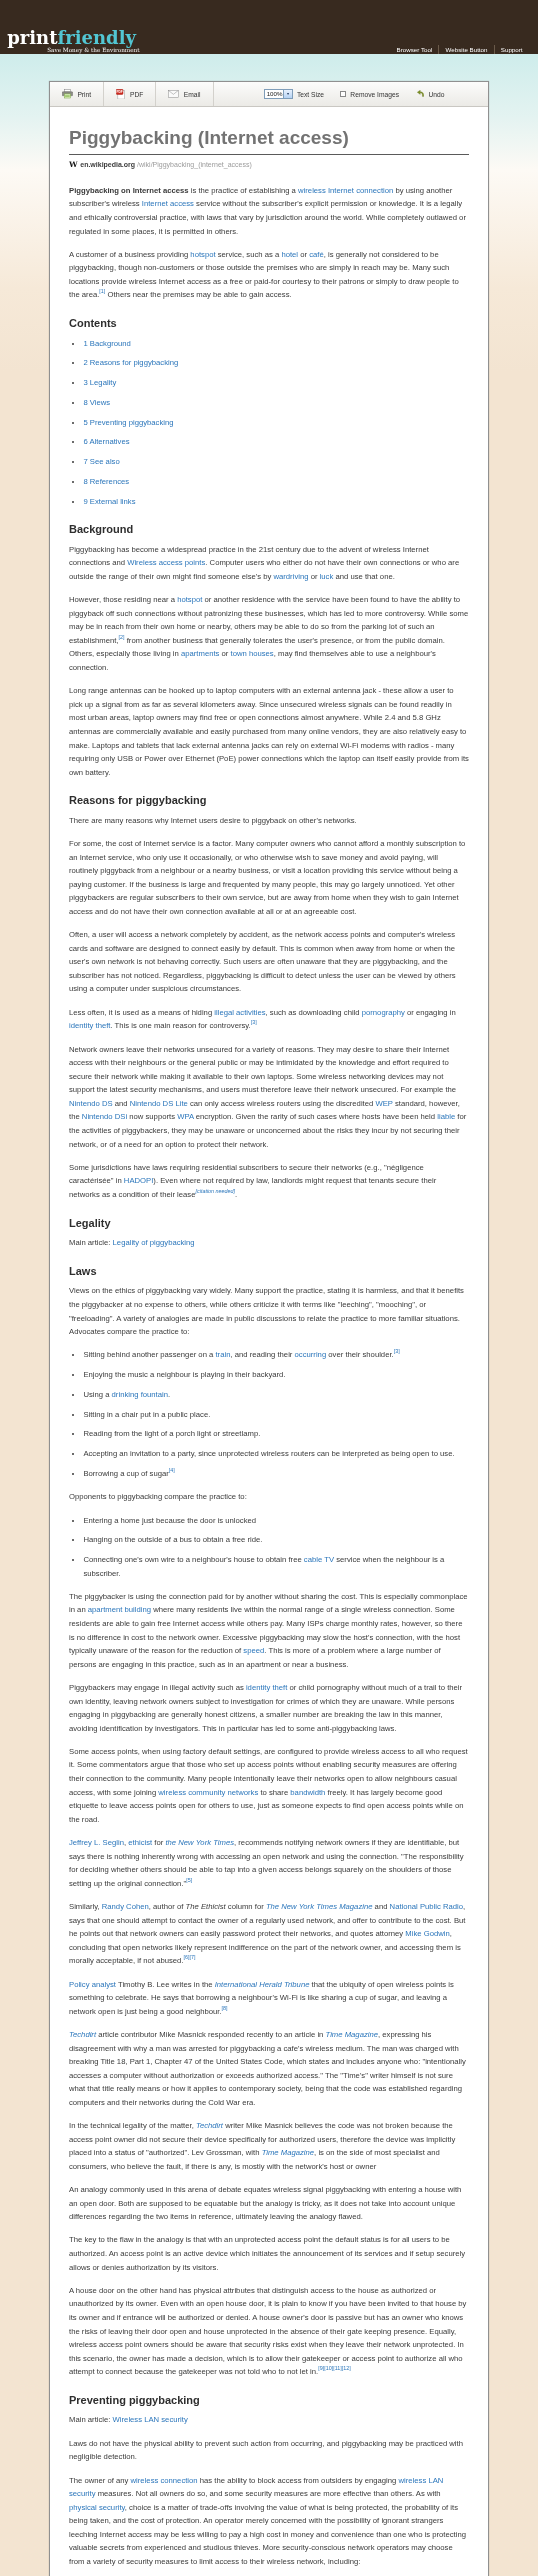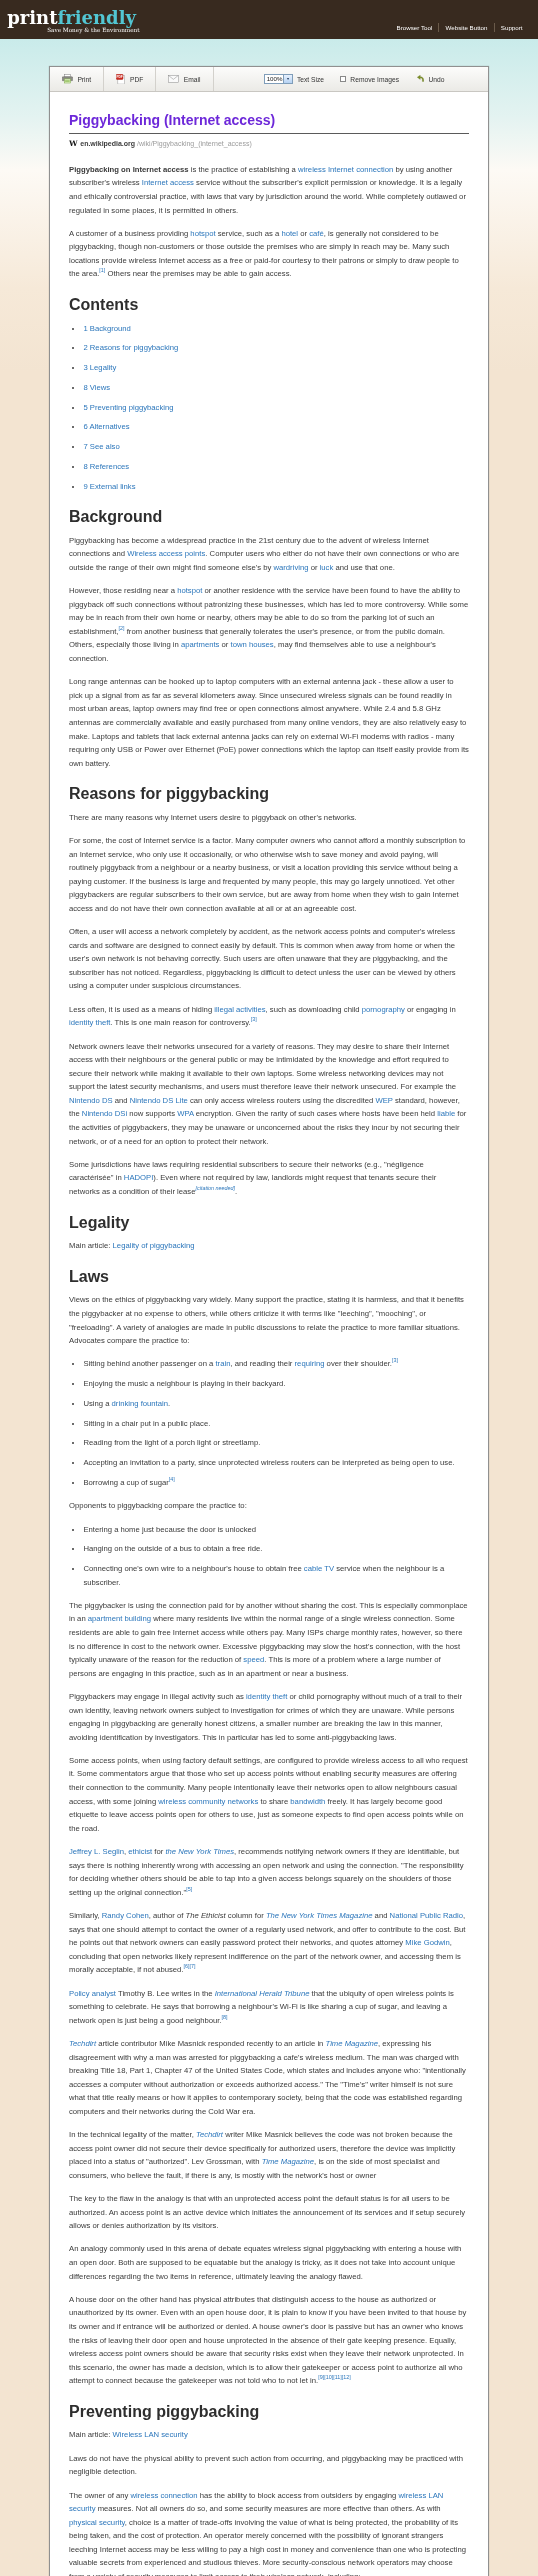--- a/index.html
+++ b/index.html
@@ -4,22 +4,22 @@
 <style>
   * { box-sizing: border-box; margin: 0; padding: 0; }
   html, body { width: 538px; }
   body {
     font-family: "Liberation Sans", sans-serif;
     background: linear-gradient(180deg, #c9ebea 39px, #e4f3f1 118px, #fdfaf5 170px, #f6e9d8 289px, #f3e4d1 371px, #f3e4d1 100%);
     min-height: 2611px;
     color: #3a3a3a;
   }
   .site-header {
-    height: 39px; background: #382a1f; display: flex;
-    justify-content: space-between; align-items: center; padding: 3.6px 9.3px 0 7.2px;
+    height: 54px; background: #382a1f; display: flex;
+    justify-content: space-between; align-items: flex-end; padding: 3.6px 9.3px 0 7.2px;
   }
   .logo { line-height: 1; cursor: pointer; }
   .logo-print, .logo-friendly { font-family: "DejaVu Serif", serif; font-weight: bold; font-size: 18px; }
   .logo-print { color: #ffffff; }
   .logo-friendly { color: #52c6d3; }
   .tagline { font-family: "DejaVu Serif", serif; font-size: 5.7px; color: #fff; margin: 1px 0 0 40px; }
   .hdr-nav { display: flex; align-items: center; margin-top: 13.4px; }
   .hdr-nav a { color: #fff; font-size: 6.2px; text-decoration: none; padding: 1px 6.2px; cursor: pointer; }
   .hdr-nav a + a { border-left: 0.5px solid #6a5a4a; }
   .card {
@@ -32,27 +32,27 @@
   }
   .tb-btn { display: flex; align-items: center; gap: 4.6px; padding: 0 12px; border-right: 0.5px solid #d3d1cc; font-size: 6.7px; color: #333; cursor: pointer; }
   .tb-right { display: flex; align-items: center; margin-left: 50px; }
   .pf-select { display: inline-flex; align-items: center; border: 0.5px solid #7f9db9; background: #fff; height: 10.8px; cursor: pointer; }
   .pf-select .val { padding: 0 2.1px; font-size: 6.2px; width: 18.5px; color: #222; }
   .sel-btn { width: 8.8px; height: 100%; background: linear-gradient(#e8f1fd, #b5d2f3); border-left: 0.5px solid #7f9db9; font-size: 3.6px; color: #223a5e; display: flex; align-items: center; justify-content: center; }
   .tb-label { font-size: 6.7px; color: #333; margin-left: 4.1px; }
   .checkbox { width: 6.7px; height: 6.7px; border: 0.5px solid #898989; background: #fff; display: inline-block; margin-left: 15.5px; cursor: pointer; }
   .undo-wrap { display: flex; align-items: center; margin-left: 16.5px; cursor: pointer; }
   .article { padding: 0 19px 31px; }
-  h1 { font-size: 14px; color: #6d28d9; margin: 19.6px 0 5.2px; font-weight: bold; }
+  h1 { font-size: 19px; color: #737373; margin: 19.6px 0 5.2px; font-weight: bold; }
   hr.title-rule { border: 0; border-top: 0.5px solid #5a5a5a; margin: 0 0 5.7px; }
   .src { font-size: 7px; color: #9c9c9c; margin-bottom: 14.4px; }
   .w-icon { font-family: "DejaVu Serif", serif; font-weight: bold; font-size: 7.7px; color: #1a1a1a; margin-right: 2.6px; }
   .src-host { color: #3c3c3c; font-weight: bold; }
   .article p { font-size: 7.7px; line-height: 1.76; margin: 0 0 9.8px; }
-  .article h2 { font-size: 16px; color: #2e2e2e; margin: 15px 0 7.7px; font-weight: bold; }
+  .article h2 { font-size: 11px; color: #2e2e2e; margin: 15px 0 7.7px; font-weight: bold; }
   .article ul, .article ol { margin: 0 0 9.8px; padding-left: 14.4px; }
   .article li { font-size: 7.7px; line-height: 1.76; margin-bottom: 6.2px; }
   a.lnk { color: #2b76bb; text-decoration: none; cursor: pointer; }
   sup.ref { color: #2b76bb; font-size: 5.4px; line-height: 0; }
   svg { display: block; }
 </style>
 </head>
 <body>
 
 <div class="page">
@@ -151,21 +151,21 @@
           <p>For some, the cost of Internet service is a factor. Many computer owners who cannot afford a monthly subscription to an Internet service, who only use it occasionally, or who otherwise wish to save money and avoid paying, will routinely piggyback from a neighbour or a nearby business, or visit a location providing this service without being a paying customer. If the business is large and frequented by many people, this may go largely unnoticed. Yet other piggybackers are regular subscribers to their own service, but are away from home when they wish to gain Internet access and do not have their own connection available at all or at an agreeable cost.</p>
           <p>Often, a user will access a network completely by accident, as the network access points and computer's wireless cards and software are designed to connect easily by default. This is common when away from home or when the user's own network is not behaving correctly. Such users are often unaware that they are piggybacking, and the subscriber has not noticed. Regardless, piggybacking is difficult to detect unless the user can be viewed by others using a computer under suspicious circumstances.</p>
           <p>Less often, it is used as a means of hiding <a class="lnk">illegal activities</a>, such as downloading child <a class="lnk">pornography</a> or engaging in <a class="lnk">identity theft</a>. This is one main reason for controversy.<sup class="ref">[3]</sup></p>
           <p>Network owners leave their networks unsecured for a variety of reasons. They may desire to share their Internet access with their neighbours or the general public or may be intimidated by the knowledge and effort required to secure their network while making it available to their own laptops. Some wireless networking devices may not support the latest security mechanisms, and users must therefore leave their network unsecured. For example the <a class="lnk">Nintendo DS</a> and <a class="lnk">Nintendo DS Lite</a> can only access wireless routers using the discredited <a class="lnk">WEP</a> standard, however, the <a class="lnk">Nintendo DSi</a> now supports <a class="lnk">WPA</a> encryption. Given the rarity of such cases where hosts have been held <a class="lnk">liable</a> for the activities of piggybackers, they may be unaware or unconcerned about the risks they incur by not securing their network, or of a need for an option to protect their network.</p>
           <p>Some jurisdictions have laws requiring residential subscribers to secure their networks (e.g., "négligence caractérisée" in <a class="lnk">HADOPI</a>). Even where not required by law, landlords might request that tenants secure their networks as a condition of their lease<sup class="ref"><em>[citation needed]</em></sup>.</p>
           <h2>Legality</h2>
           <p>Main article: <a class="lnk">Legality of piggybacking</a></p>
           <h2>Laws</h2>
           <p>Views on the ethics of piggybacking vary widely. Many support the practice, stating it is harmless, and that it benefits the piggybacker at no expense to others, while others criticize it with terms like "leeching", "mooching", or "freeloading". A variety of analogies are made in public discussions to relate the practice to more familiar situations. Advocates compare the practice to:</p>
           <ul>
-            <li>Sitting behind another passenger on a <a class="lnk">train</a>, and reading their <a class="lnk">requiring</a> over their shoulder.<sup class="ref">[3]</sup></li>
+            <li>Sitting behind another passenger on a <a class="lnk">train</a>, and reading their <a class="lnk">occurring</a> over their shoulder.<sup class="ref">[3]</sup></li>
             <li>Enjoying the music a neighbour is playing in their backyard.</li>
             <li>Using a <a class="lnk">drinking fountain</a>.</li>
             <li>Sitting in a chair put in a public place.</li>
             <li>Reading from the light of a porch light or streetlamp.</li>
             <li>Accepting an invitation to a party, since unprotected wireless routers can be interpreted as being open to use.</li>
             <li>Borrowing a cup of sugar<sup class="ref">[4]</sup></li>
           </ul>
           <p>Opponents to piggybacking compare the practice to:</p>
           <ul>
             <li>Entering a home just because the door is unlocked</li>
@@ -173,22 +173,22 @@
             <li>Connecting one's own wire to a neighbour's house to obtain free <a class="lnk">cable TV</a> service when the neighbour is a subscriber.</li>
           </ul>
           <p>The piggybacker is using the connection paid for by another without sharing the cost. This is especially commonplace in an <a class="lnk">apartment building</a> where many residents live within the normal range of a single wireless connection. Some residents are able to gain free Internet access while others pay. Many ISPs charge monthly rates, however, so there is no difference in cost to the network owner. Excessive piggybacking may slow the host's connection, with the host typically unaware of the reason for the reduction of <a class="lnk">speed</a>. This is more of a problem where a large number of persons are engaging in this practice, such as in an apartment or near a business.</p>
           <p>Piggybackers may engage in illegal activity such as <a class="lnk">identity theft</a> or child pornography without much of a trail to their own identity, leaving network owners subject to investigation for crimes of which they are unaware. While persons engaging in piggybacking are generally honest citizens, a smaller number are breaking the law in this manner, avoiding identification by investigators. This in particular has led to some anti-piggybacking laws.</p>
           <p>Some access points, when using factory default settings, are configured to provide wireless access to all who request it. Some commentators argue that those who set up access points without enabling security measures are offering their connection to the community. Many people intentionally leave their networks open to allow neighbours casual access, with some joining <a class="lnk">wireless community networks</a> to share <a class="lnk">bandwidth</a> freely. It has largely become good etiquette to leave access points open for others to use, just as someone expects to find open access points while on the road.</p>
           <p><a class="lnk">Jeffrey L. Seglin</a>, <a class="lnk">ethicist</a> for <a class="lnk"><em>the New York Times</em></a>, recommends notifying network owners if they are identifiable, but says there is nothing inherently wrong with accessing an open network and using the connection. "The responsibility for deciding whether others should be able to tap into a given access belongs squarely on the shoulders of those setting up the original connection."<sup class="ref">[5]</sup></p>
           <p>Similarly, <a class="lnk">Randy Cohen</a>, author of <em>The Ethicist</em> column for <a class="lnk"><em>The New York Times Magazine</em></a> and <a class="lnk">National Public Radio</a>, says that one should attempt to contact the owner of a regularly used network, and offer to contribute to the cost. But he points out that network owners can easily password protect their networks, and quotes attorney <a class="lnk">Mike Godwin</a>, concluding that open networks likely represent indifference on the part of the network owner, and accessing them is morally acceptable, if not abused.<sup class="ref">[6][7]</sup></p>
           <p><a class="lnk">Policy analyst</a> Timothy B. Lee writes in the <a class="lnk"><em>International Herald Tribune</em></a> that the ubiquity of open wireless points is something to celebrate. He says that borrowing a neighbour's Wi-Fi is like sharing a cup of sugar, and leaving a network open is just being a good neighbour.<sup class="ref">[8]</sup></p>
           <p><em><a class="lnk">Techdirt</a></em> article contributor Mike Masnick responded recently to an article in <a class="lnk"><em>Time Magazine</em></a>, expressing his disagreement with why a man was arrested for piggybacking a cafe's wireless medium. The man was charged with breaking Title 18, Part 1, Chapter 47 of the United States Code, which states and includes anyone who: "intentionally accesses a computer without authorization or exceeds authorized access." The "Time's" writer himself is not sure what that title really means or how it applies to contemporary society, being that the code was established regarding computers and their networks during the Cold War era.</p>
           <p>In the technical legality of the matter, <a class="lnk"><em>Techdirt</em></a> writer Mike Masnick believes the code was not broken because the access point owner did not secure their device specifically for authorized users, therefore the device was implicitly placed into a status of "authorized". Lev Grossman, with <a class="lnk"><em>Time Magazine</em></a>, is on the side of most specialist and consumers, who believe the fault, if there is any, is mostly with the network's host or owner</p>
+          <p>An analogy commonly used in this arena of debate equates wireless signal piggybacking with entering a house with an open door. Both are supposed to be equatable but the analogy is tricky, as it does not take into account unique differences regarding the two items in reference, ultimately leaving the analogy flawed.</p>
           <p>The key to the flaw in the analogy is that with an unprotected access point the default status is for all users to be authorized. An access point is an active device which initiates the announcement of its services and if setup securely allows or denies authorization by its visitors.</p>
-          <p>An analogy commonly used in this arena of debate equates wireless signal piggybacking with entering a house with an open door. Both are supposed to be equatable but the analogy is tricky, as it does not take into account unique differences regarding the two items in reference, ultimately leaving the analogy flawed.</p>
           <p>A house door on the other hand has physical attributes that distinguish access to the house as authorized or unauthorized by its owner. Even with an open house door, it is plain to know if you have been invited to that house by its owner and if entrance will be authorized or denied. A house owner's door is passive but has an owner who knows the risks of leaving their door open and house unprotected in the absence of their gate keeping presence. Equally, wireless access point owners should be aware that security risks exist when they leave their network unprotected. In this scenario, the owner has made a decision, which is to allow their gatekeeper or access point to authorize all who attempt to connect because the gatekeeper was not told who to not let in.<sup class="ref">[9][10][11][12]</sup></p>
           <h2>Preventing piggybacking</h2>
           <p>Main article: <a class="lnk">Wireless LAN security</a></p>
           <p>Laws do not have the physical ability to prevent such action from occurring, and piggybacking may be practiced with negligible detection.</p>
           <p>The owner of any <a class="lnk">wireless connection</a> has the ability to block access from outsiders by engaging <a class="lnk">wireless LAN security</a> measures. Not all owners do so, and some security measures are more effective than others. As with <a class="lnk">physical security</a>, choice is a matter of trade-offs involving the value of what is being protected, the probability of its being taken, and the cost of protection. An operator merely concerned with the possibility of ignorant strangers leeching Internet access may be less willing to pay a high cost in money and convenience than one who is protecting valuable secrets from experienced and studious thieves. More security-conscious network operators may choose from a variety of security measures to limit access to their wireless network, including:</p>
         </div>
     </div>
   </div>
 
 </div>

